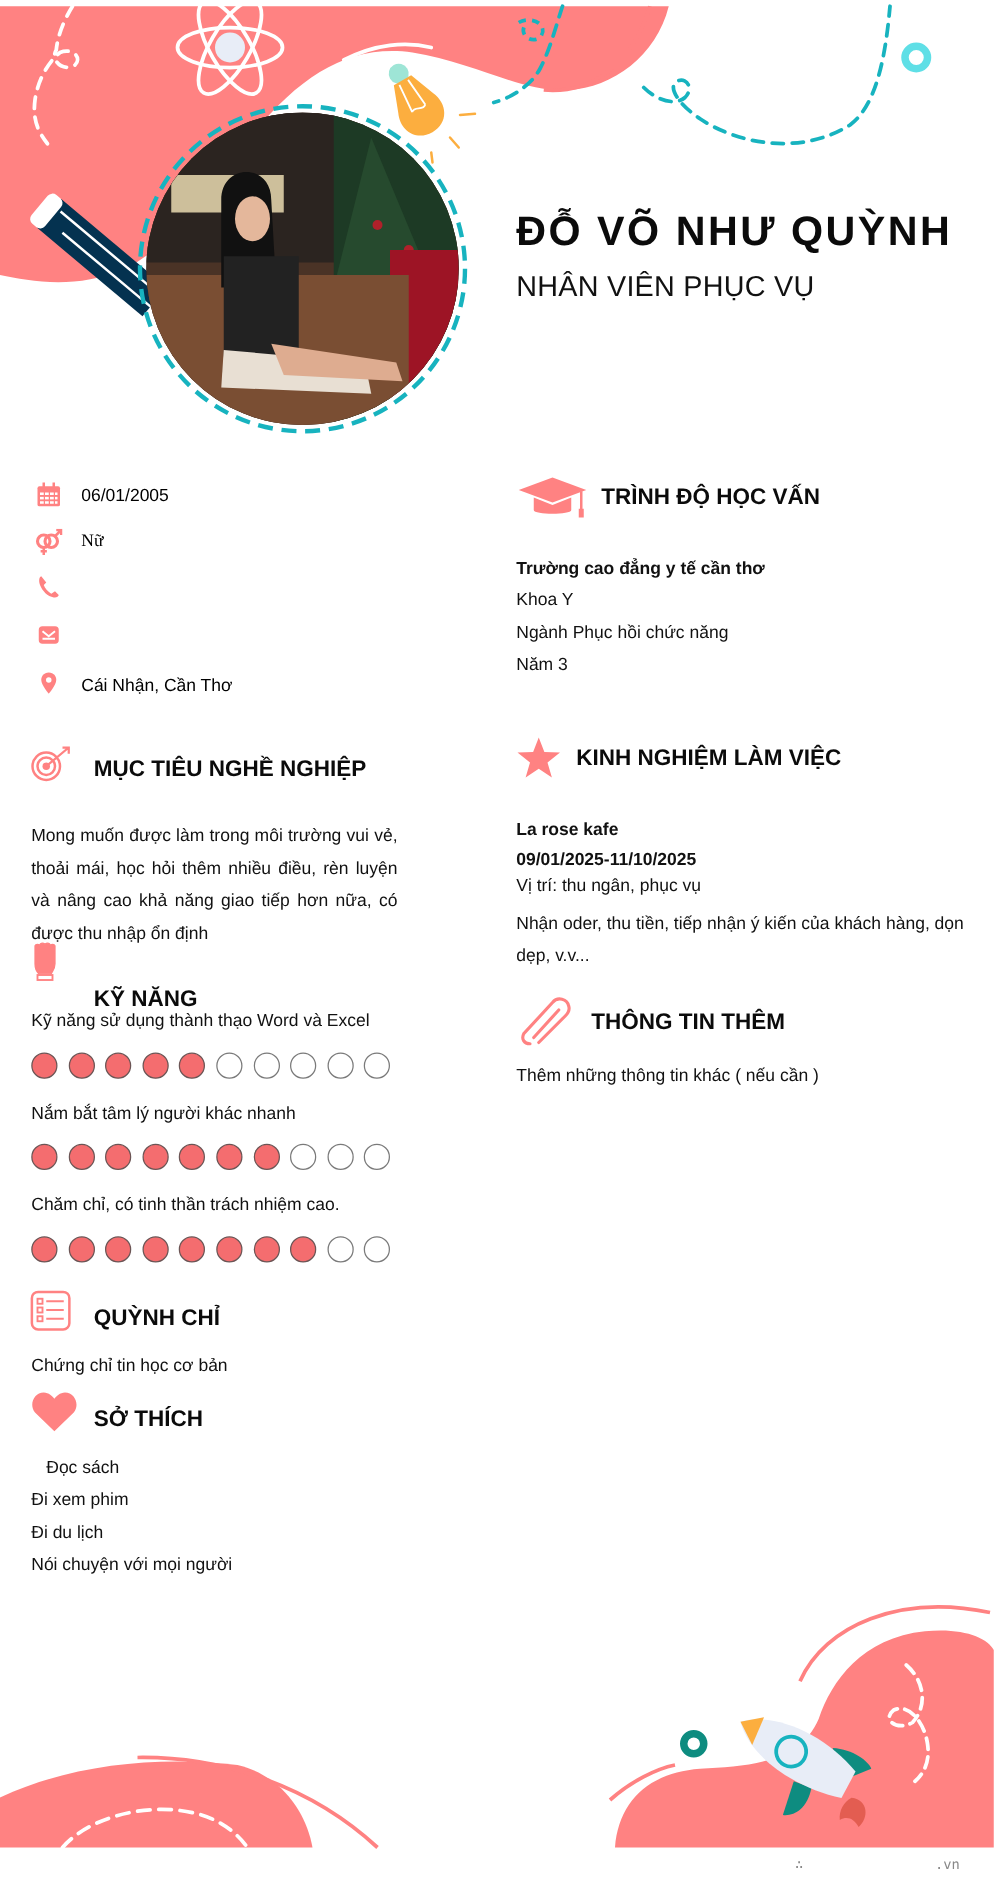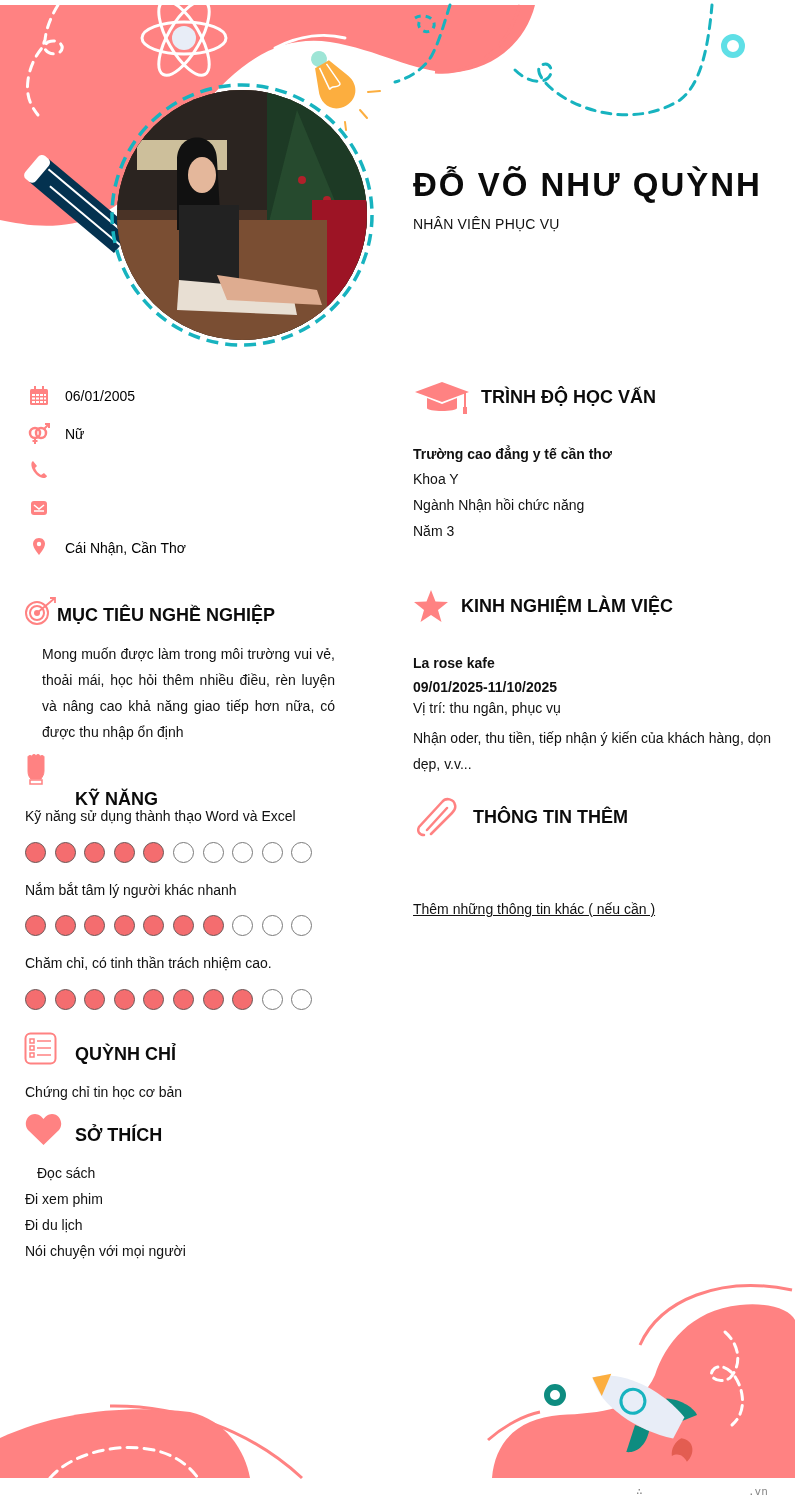--- a/index.html
+++ b/index.html
@@ -1,20 +1,20 @@
 <!DOCTYPE html>
 <html><head>
 <meta charset="utf-8">
 <style>
   html, body { margin: 0; padding: 0; background: #ffffff; }
   body { width: 800px; height: 1505px; position: relative; overflow: hidden; font-family: "Liberation Sans", "DejaVu Sans", sans-serif; color: #111; }
   .abs { position: absolute; }
   .deco { position: absolute; left: 0; top: 0; pointer-events: none; }
   .name { position: absolute; left: 413px; top: 166px; font-size: 33px; font-weight: 700; letter-spacing: 2px; color: #0b0b0b; white-space: nowrap; }
-  .role { position: absolute; left: 413px; top: 216px; font-size: 14px; color: #111; letter-spacing: 0.2px; }
+  .role { position: absolute; left: 413px; top: 216px; font-size: 23px; color: #111; letter-spacing: 0.2px; }
   .photo { position: absolute; left: 117px; top: 90px; width: 250px; height: 250px; border-radius: 50%; overflow: hidden; background: #3a2a22; }
   .contact { position: absolute; left: 28px; }
   .contact-row { position: absolute; left: 0; height: 24px; width: 330px; }
   .contact-row .ic { position: absolute; left: 0; top: 0; width: 22px; height: 22px; }
   .contact-row .tx { position: absolute; left: 37px; top: 3px; font-size: 14px; color: #000000; white-space: nowrap; }
   .sec-title { position: absolute; font-size: 18px; font-weight: 700; color: #0b0b0b; white-space: nowrap; }
   .body-tx { position: absolute; font-size: 14px; color: #111; line-height: 26px; }
   .just { text-align: justify; }
   .bold { font-weight: 700; }
   .dots { position: absolute; left: 25px; height: 22px; width: 300px; }
@@ -103,21 +103,21 @@
           <rect x="12" y="12.5" width="3" height="2"></rect>
           <rect x="16" y="12.5" width="2" height="2"></rect>
       <rect x="4" y="16" width="3" height="2"></rect>
           <rect x="8" y="16" width="3" height="2"></rect>
           <rect x="12" y="16" width="3" height="2"></rect>
           <rect x="16" y="16" width="2" height="2"></rect>
         </g>
     </svg>
     <span class="tx">06/01/2005</span>
   </div>
-  <div class="contact-row" style="top:38px;">
+  <div class="contact-row" style="top:38px;font-family:Liberation Serif, serif;">
     <svg class="ic" viewBox="0 0 22 22">
       <circle cx="7" cy="10" r="5" fill="none" stroke="#ff8282" stroke-width="2.5"></circle>
       <circle cx="13" cy="10" r="5" fill="none" stroke="#ff8282" stroke-width="2.5"></circle>
       <path d="M7,15 L7,21 M4.5,18 L9.5,18" stroke="#ff8282" stroke-width="2"></path>
       <path d="M16,6 L21,1 M17,1 L21,1 L21,5" stroke="#ff8282" stroke-width="2" fill="none"></path>
     </svg>
     <span class="tx">Nữ</span>
   </div>
   <div class="contact-row" style="top:74px;">
     <svg class="ic" viewBox="0 0 22 22">
@@ -140,22 +140,22 @@
     <span class="tx">Cái Nhận, Cần Thơ</span>
   </div>
 </div>
 
 <svg class="abs" style="left:24px;top:596px;" width="34" height="32" viewBox="0 0 34 32">
   <circle cx="13" cy="17" r="11" fill="none" stroke="#ff8282" stroke-width="2"></circle>
   <circle cx="13" cy="17" r="7" fill="none" stroke="#ff8282" stroke-width="2"></circle>
   <circle cx="13" cy="17" r="3" fill="#ff8282"></circle>
   <path d="M13,17 L31,2 M26,2 L31,2 L31,7" stroke="#ff8282" stroke-width="1.8" fill="none"></path>
 </svg>
-<div class="sec-title" style="left:57px;top:605px;">MỤC TIÊU NGHỀ NGHIỆP</div>
-<div class="body-tx just" style="left:25px;top:641px;width:293px;margin-left:17px;">Mong muốn được làm trong môi trường vui vẻ, thoải mái, học hỏi thêm nhiều điều, rèn luyện và nâng cao khả năng giao tiếp hơn nữa, có được thu nhập ổn định</div>
+<div class="sec-title" style="left:75px;top:605px;">MỤC TIÊU NGHỀ NGHIỆP</div>
+<div class="body-tx just" style="left:25px;top:655px;width:293px;">Mong muốn được làm trong môi trường vui vẻ, thoải mái, học hỏi thêm nhiều điều, rèn luyện và nâng cao khả năng giao tiếp hơn nữa, có được thu nhập ổn định</div>
 
 <svg class="abs" style="left:25px;top:753px;" width="24" height="32" viewBox="0 0 24 32">
   <path d="M3,10 L3,4 C3,2 7,2 7,4 L7,3 C7,1 11,1 11,3 L11,3 C11,1 15,1 15,3 L15,4 C15,2 19,2 19,4 L19,18 C19,22 17,24 16,26 L6,26 C4,24 3,22 3,18 Z" fill="#ff8282" stroke="#ff8282" stroke-width="1"></path>
   <rect x="5" y="27" width="12" height="4" fill="none" stroke="#ff8282" stroke-width="1.5"></rect>
 </svg>
 <div class="sec-title" style="left:75px;top:765px;margin-top:24px;">KỸ NĂNG</div>
 
 <div class="body-tx" style="left:25px;top:803px;">Kỹ năng sử dụng thành thạo Word và Excel</div>
 <div class="dots" style="top:842px;">
     <span class="dot on" style="left: 0px;"></span>
@@ -221,37 +221,37 @@
 
 <svg class="abs" style="left:414px;top:381px;" width="56" height="34" viewBox="0 0 56 34">
   <path d="M28,1 L55,11 L28,21 L1,11 Z" fill="#ff8282"></path>
   <path d="M13,17 L13,27 C13,31 43,31 43,27 L43,17 L28,23 Z" fill="#ff8282"></path>
   <rect x="50" y="12" width="2" height="16" fill="#ff8282"></rect>
   <rect x="49" y="26" width="4" height="7" fill="#ff8282"></rect>
 </svg>
 <div class="sec-title" style="left:481px;top:387px;">TRÌNH ĐỘ HỌC VẤN</div>
 <div class="body-tx bold" style="left:413px;top:441px;">Trường cao đẳng y tế cần thơ</div>
 <div class="body-tx" style="left:413px;top:466px;">Khoa Y</div>
-<div class="body-tx" style="left:413px;top:492px;">Ngành Nhận hồi chức năng</div>
+<div class="body-tx" style="left:413px;top:492px;">Ngành Phục hồi chức năng</div>
 <div class="body-tx" style="left:413px;top:518px;">Năm 3</div>
 
 <svg class="abs" style="left:413px;top:589px;" width="36" height="34" viewBox="0 0 36 34">
   <path d="M18,1 L22.5,12.5 L35,13 L25,21 L28.5,33 L18,26 L7.5,33 L11,21 L1,13 L13.5,12.5 Z" fill="#ff8282"></path>
 </svg>
 <div class="sec-title" style="left:461px;top:596px;">KINH NGHIỆM LÀM VIỆC</div>
 <div class="body-tx bold" style="left:413px;top:650px;">La rose kafe</div>
 <div class="body-tx bold" style="left:413px;top:674px;">09/01/2025-11/10/2025</div>
 <div class="body-tx" style="left:413px;top:695px;">Vị trí: thu ngân, phục vụ</div>
 <div class="body-tx" style="left:413px;top:725px;width:360px;">Nhận oder, thu tiền, tiếp nhận ý kiến của khách hàng, dọn dẹp, v.v...</div>
 
 <svg class="abs" style="left:416px;top:797px;" width="44" height="40" viewBox="0 0 44 40">
   <path d="M8,38 C3,38 1,34 3,30 L26,5 C30,0 38,2 39,8 C40,11 38,14 36,16 L15,37 M11,33 L31,11" fill="none" stroke="#ff8282" stroke-width="2.5" stroke-linecap="round"></path>
 </svg>
 <div class="sec-title" style="left:473px;top:807px;">THÔNG TIN THÊM</div>
-<div class="body-tx" style="left:413px;top:896px;text-decoration:underline;">Thêm những thông tin khác ( nếu cần )</div>
+<div class="body-tx" style="left:413px;top:847px;">Thêm những thông tin khác ( nếu cần )</div>
 
 <svg class="deco" style="top:1270px;" width="800" height="210" viewBox="0 1270 800 210">
 
   <path d="M0,1438 C60,1410 130,1405 190,1412 C225,1420 245,1450 250,1478 L0,1478 Z" fill="#ff8282"></path>
   <path d="M110,1406 C180,1405 250,1430 302,1478" fill="none" stroke="#ff8282" stroke-width="3"></path>
   <path d="M50,1478 C70,1455 110,1445 140,1448 C165,1450 185,1460 198,1478" fill="none" stroke="#ffffff" stroke-width="3" stroke-dasharray="10 7" stroke-linecap="round"></path>
 
   <path d="M492,1478 C495,1440 520,1418 560,1415 C600,1413 640,1410 655,1375 C665,1345 690,1310 740,1305 C770,1302 790,1310 795,1320 L795,1478 Z" fill="#ff8282"></path>
   <path d="M640,1345 C660,1300 720,1275 792,1290" fill="none" stroke="#ff8282" stroke-width="3"></path>
   <path d="M488,1440 C505,1425 525,1415 540,1412" fill="none" stroke="#ff8282" stroke-width="3"></path>

